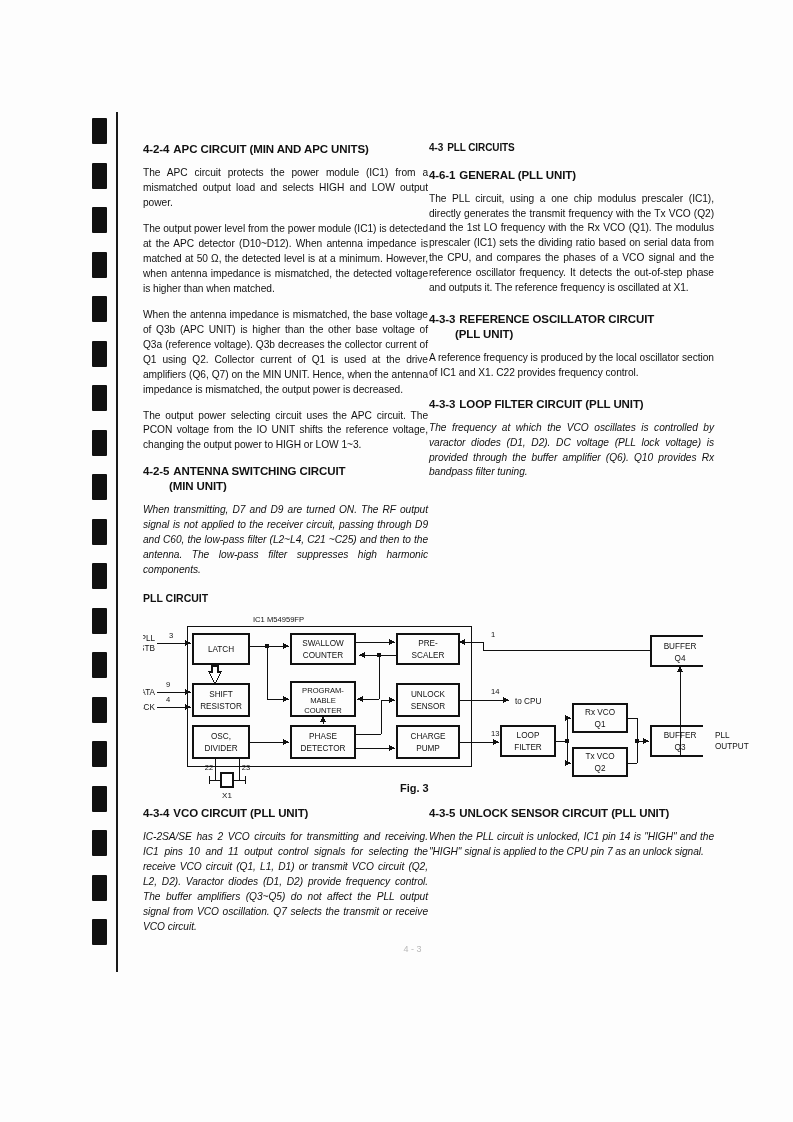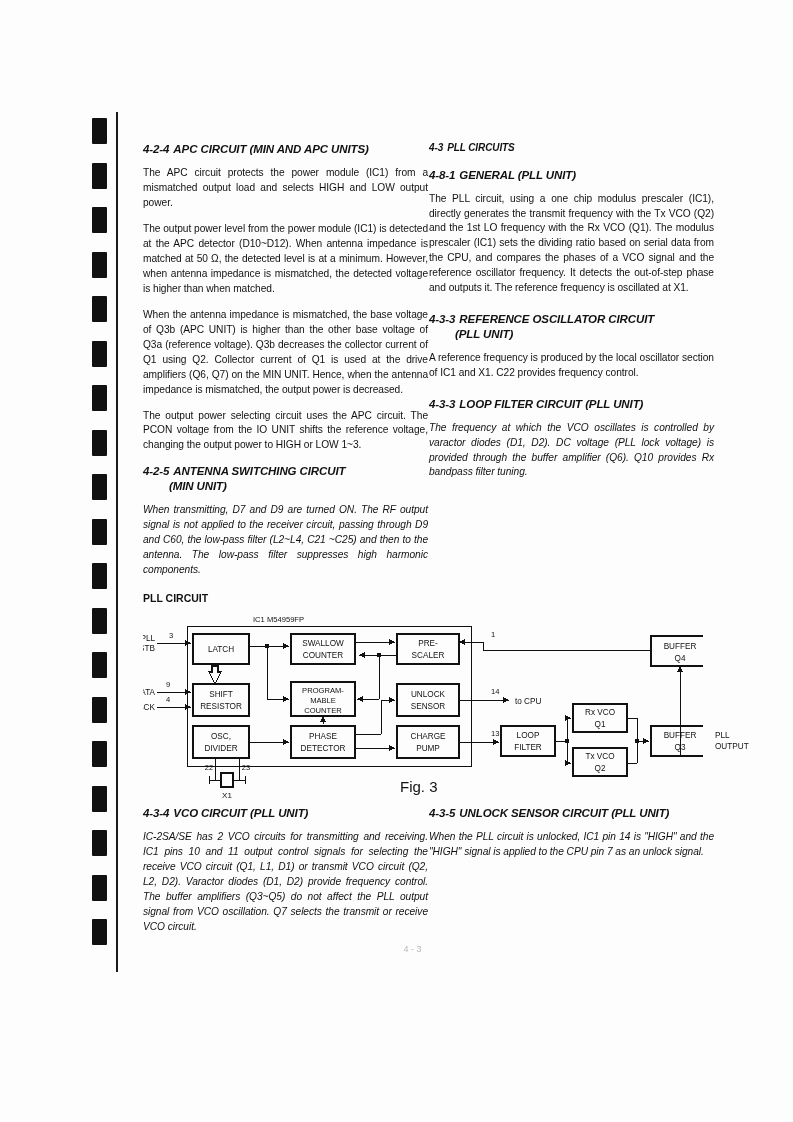--- a/index.html
+++ b/index.html
@@ -58,21 +58,20 @@
 
   .col-left-b  { left: 143px; top: 806px; width: 285px; }
   .col-right-b { left: 429px; top: 806px; width: 285px; }
 
   h2.sect {
     font-size: 11.5px;
     font-weight: bold;
     margin: 0 0 9px 0;
     letter-spacing: -0.1px;
     line-height: 1.28;
-    font-style: italic;
   }
   h2.sect .num { margin-right: 4px; }
   h2.sect .ind { display: block; padding-left: 26px; }
 
   p.body {
     font-size: 10.2px;
     line-height: 1.47;
     margin: 0 0 11px 0;
     text-align: justify;
     letter-spacing: -0.05px;
@@ -160,21 +159,21 @@
     <p class="body">When transmitting, D7 and D9 are turned ON.   The RF output signal is not applied to the receiver circuit, passing through D9 and C60, the low-pass filter (L2~L4, C21 ~C25) and then to the antenna.   The low-pass filter suppresses high harmonic components.</p>
   </div>
 
   <div class="col col-right">
 
     <h2 class="sect" style="font-size:10px;margin-bottom:13px;">
       <span class="num">4-3</span><span>PLL CIRCUITS</span>
     </h2>
 
     <h2 class="sect">
-      <span class="num">4-8-1</span><span>GENERAL (PLL UNIT)</span>
+      <span class="num">4-6-1</span><span>GENERAL (PLL UNIT)</span>
     </h2>
     <p class="body">The PLL circuit, using a one chip modulus prescaler (IC1), directly generates the transmit frequency with the Tx VCO (Q2) and the 1st LO frequency with the Rx VCO (Q1). The modulus prescaler (IC1) sets the dividing ratio based on serial data from the CPU, and compares the phases of a VCO signal and the reference oscillator frequency. It detects the out-of-step phase and outputs it.   The reference frequency is oscillated at X1.</p>
 
     <h2 class="sect" style="margin-top:16px;">
       <span class="num">4-3-3</span><span>REFERENCE OSCILLATOR CIRCUIT</span>
       <span class="ind">(PLL UNIT)</span>
     </h2>
     <p class="body">A reference frequency is produced by the local oscillator section of IC1 and X1.   C22 provides frequency control.</p>
 
     <h2 class="sect" style="margin-top:16px;">
@@ -379,21 +378,21 @@
     <svg width="620" height="190" viewBox="0 0 620 190" xmlns="http://www.w3.org/2000/svg" font-family="Liberation Sans, sans-serif" font-size="8.2" text-anchor="middle" fill="#111">
       <g stroke="#111" stroke-width="1" fill="none" shape-rendering="crispEdges">
         <line x1="646" y1="133" x2="660" y2="133"></line>
       </g>
       <text x="572" y="130" text-anchor="start">PLL</text>
       <text x="572" y="141" text-anchor="start">OUTPUT</text>
     </svg>
   </div>
 
   <div style="position:absolute; left:400px; top:778px;">
-    <span style="font-size:15px;font-weight:normal;">Fig. 3</span>
+    <span style="font-size:11px;font-weight:bold;">Fig. 3</span>
   </div>
 
   <div class="col col-left-b">
     <h2 class="sect">
       <span class="num">4-3-4</span><span>VCO CIRCUIT (PLL UNIT)</span>
     </h2>
     <p class="body">IC-2SA/SE has 2 VCO circuits for transmitting and receiving.   IC1 pins 10 and 11 output control signals for selecting the receive VCO circuit (Q1, L1, D1) or transmit VCO circuit (Q2, L2, D2).   Varactor diodes (D1, D2) provide frequency control.   The buffer amplifiers (Q3~Q5) do not affect the PLL output signal from VCO oscillation.   Q7 selects the transmit or receive VCO circuit.</p>
   </div>
 
   <div class="col col-right-b">

